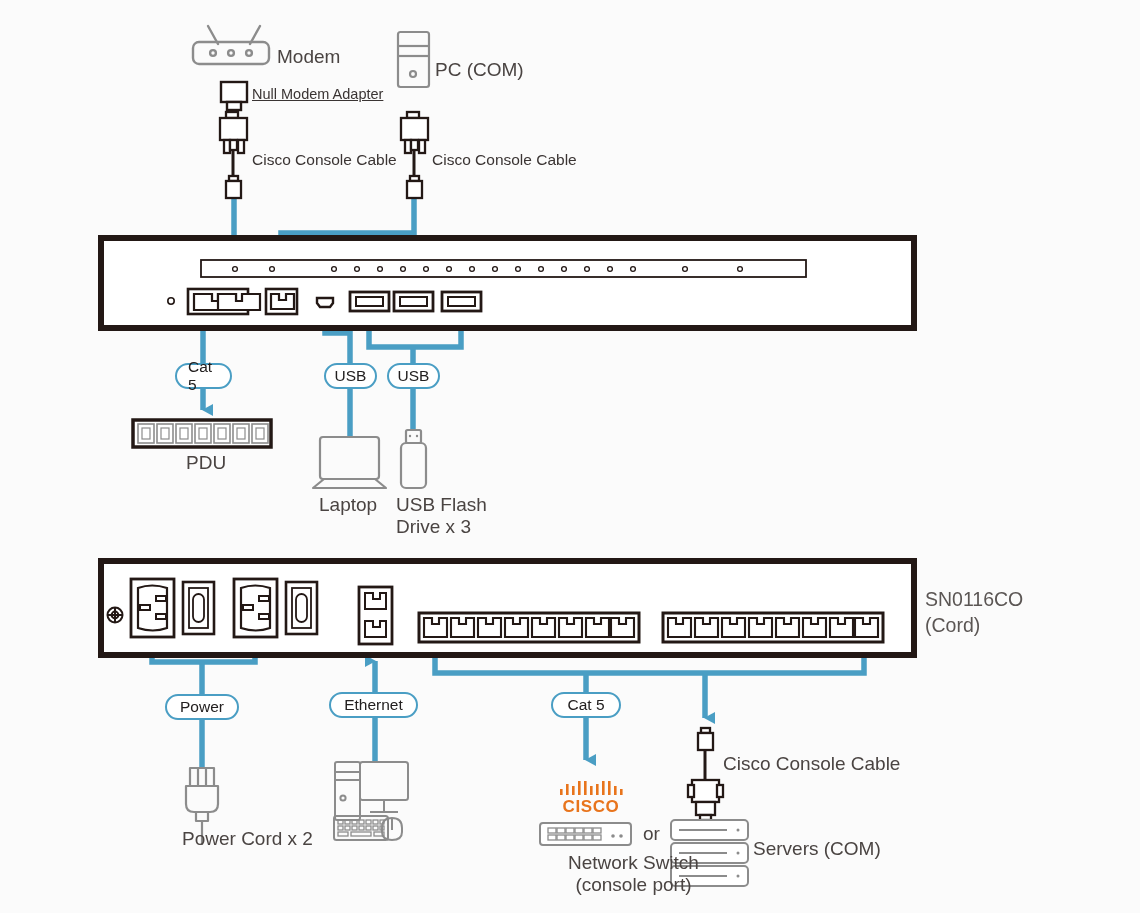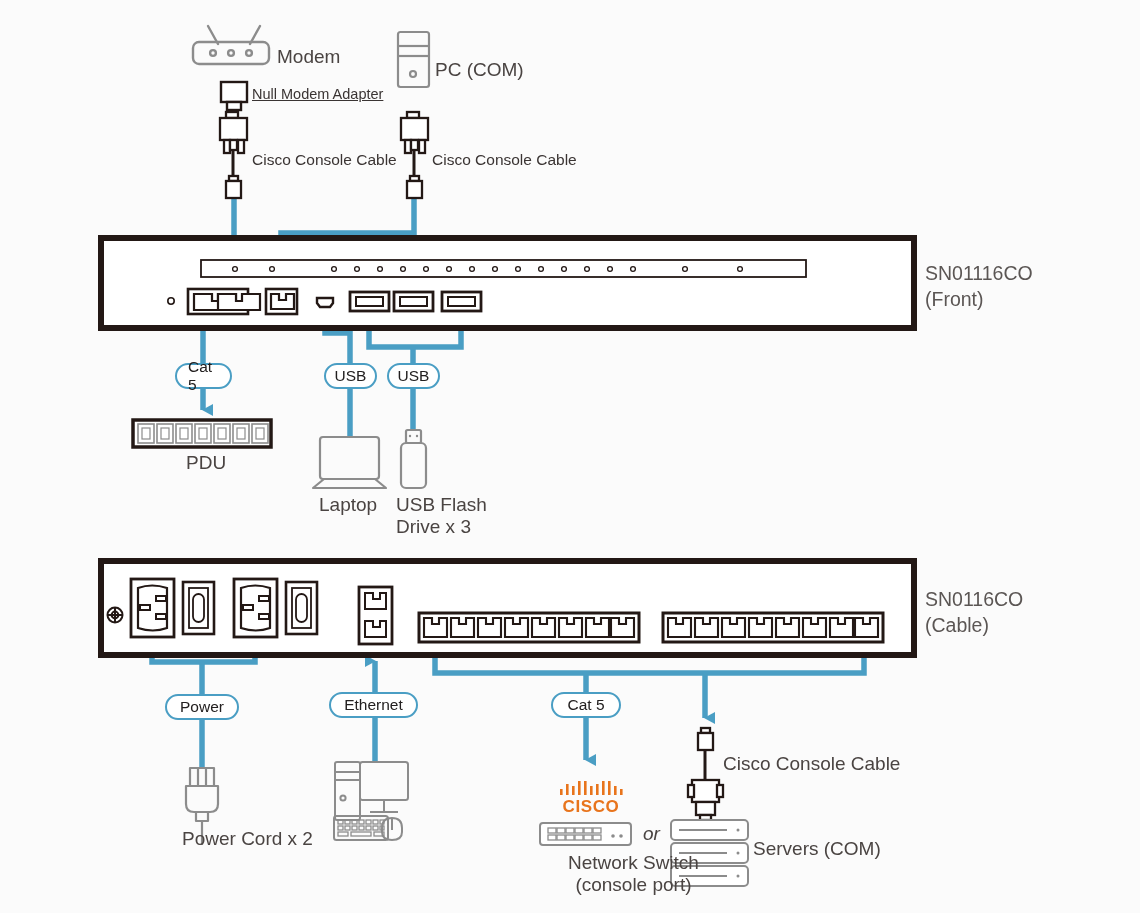--- a/index.html
+++ b/index.html
@@ -377,22 +377,21 @@
       <circle cx="738" cy="876" r="1.5" fill="#8c8c8c" stroke="none"></circle>
     </g>
   </svg>
 
   <div class="lbl lbl-lg" style="left:277px;top:46px;">Modem</div>
   <div class="lbl lbl-lg" style="left:435px;top:59px;">PC (COM)</div>
   <div class="lbl lbl-sm" style="left:252px;top:86px;text-decoration:underline;">Null Modem Adapter</div>
   <div class="lbl lbl-md" style="left:252px;top:151px;">Cisco Console Cable</div>
   <div class="lbl lbl-md" style="left:432px;top:151px;">Cisco Console Cable</div>
 
-  <div class="dev-name" style="left:925px;top:261px;"><span>SN01116CO</span><br><span>(Front)</span></div>
-  <div class="dev-name" style="left:925px;top:587px;"><span>SN0116CO</span><br><span>(Cable)</span></div>
+  <div class="dev-name" style="left:925px;top:587px;"><span>SN0116CO</span><br><span>(Cord)</span></div>
 
   <div class="pillwrap" style="left:175px;top:363px;width:57px;">
     <div class="pill">Cat 5</div>
   </div>
   <div class="pillwrap" style="left:324px;top:363px;width:53px;">
     <div class="pill">USB</div>
   </div>
   <div class="pillwrap" style="left:387px;top:363px;width:53px;">
     <div class="pill">USB</div>
   </div>
@@ -412,16 +411,16 @@
     <div class="pill">Cat 5</div>
   </div>
 
   <div class="lbl lbl-lg" style="left:159px;top:828px;margin-left:23px;">Power Cord x 2</div>
   <div class="lbl lbl-lg" style="left:723px;top:753px;">Cisco Console Cable</div>
   <div class="cisco-logo" style="left:546px;top:797px;width:90px;">
     <span class="cisco-word">CISCO</span>
   </div>
   <div class="lbl lbl-lg" style="left:536px;top:852px;text-align:center;margin-left:32px;">Network Switch
 (console port)</div>
-  <div class="lbl lbl-lg" style="left:643px;top:823px;font-style:italic;">or</div>
+  <div class="lbl lbl-lg" style="left:643px;top:823px;">or</div>
   <div class="lbl lbl-lg" style="left:753px;top:838px;">Servers (COM)</div>
 
 </div>
 
 </body></html>

